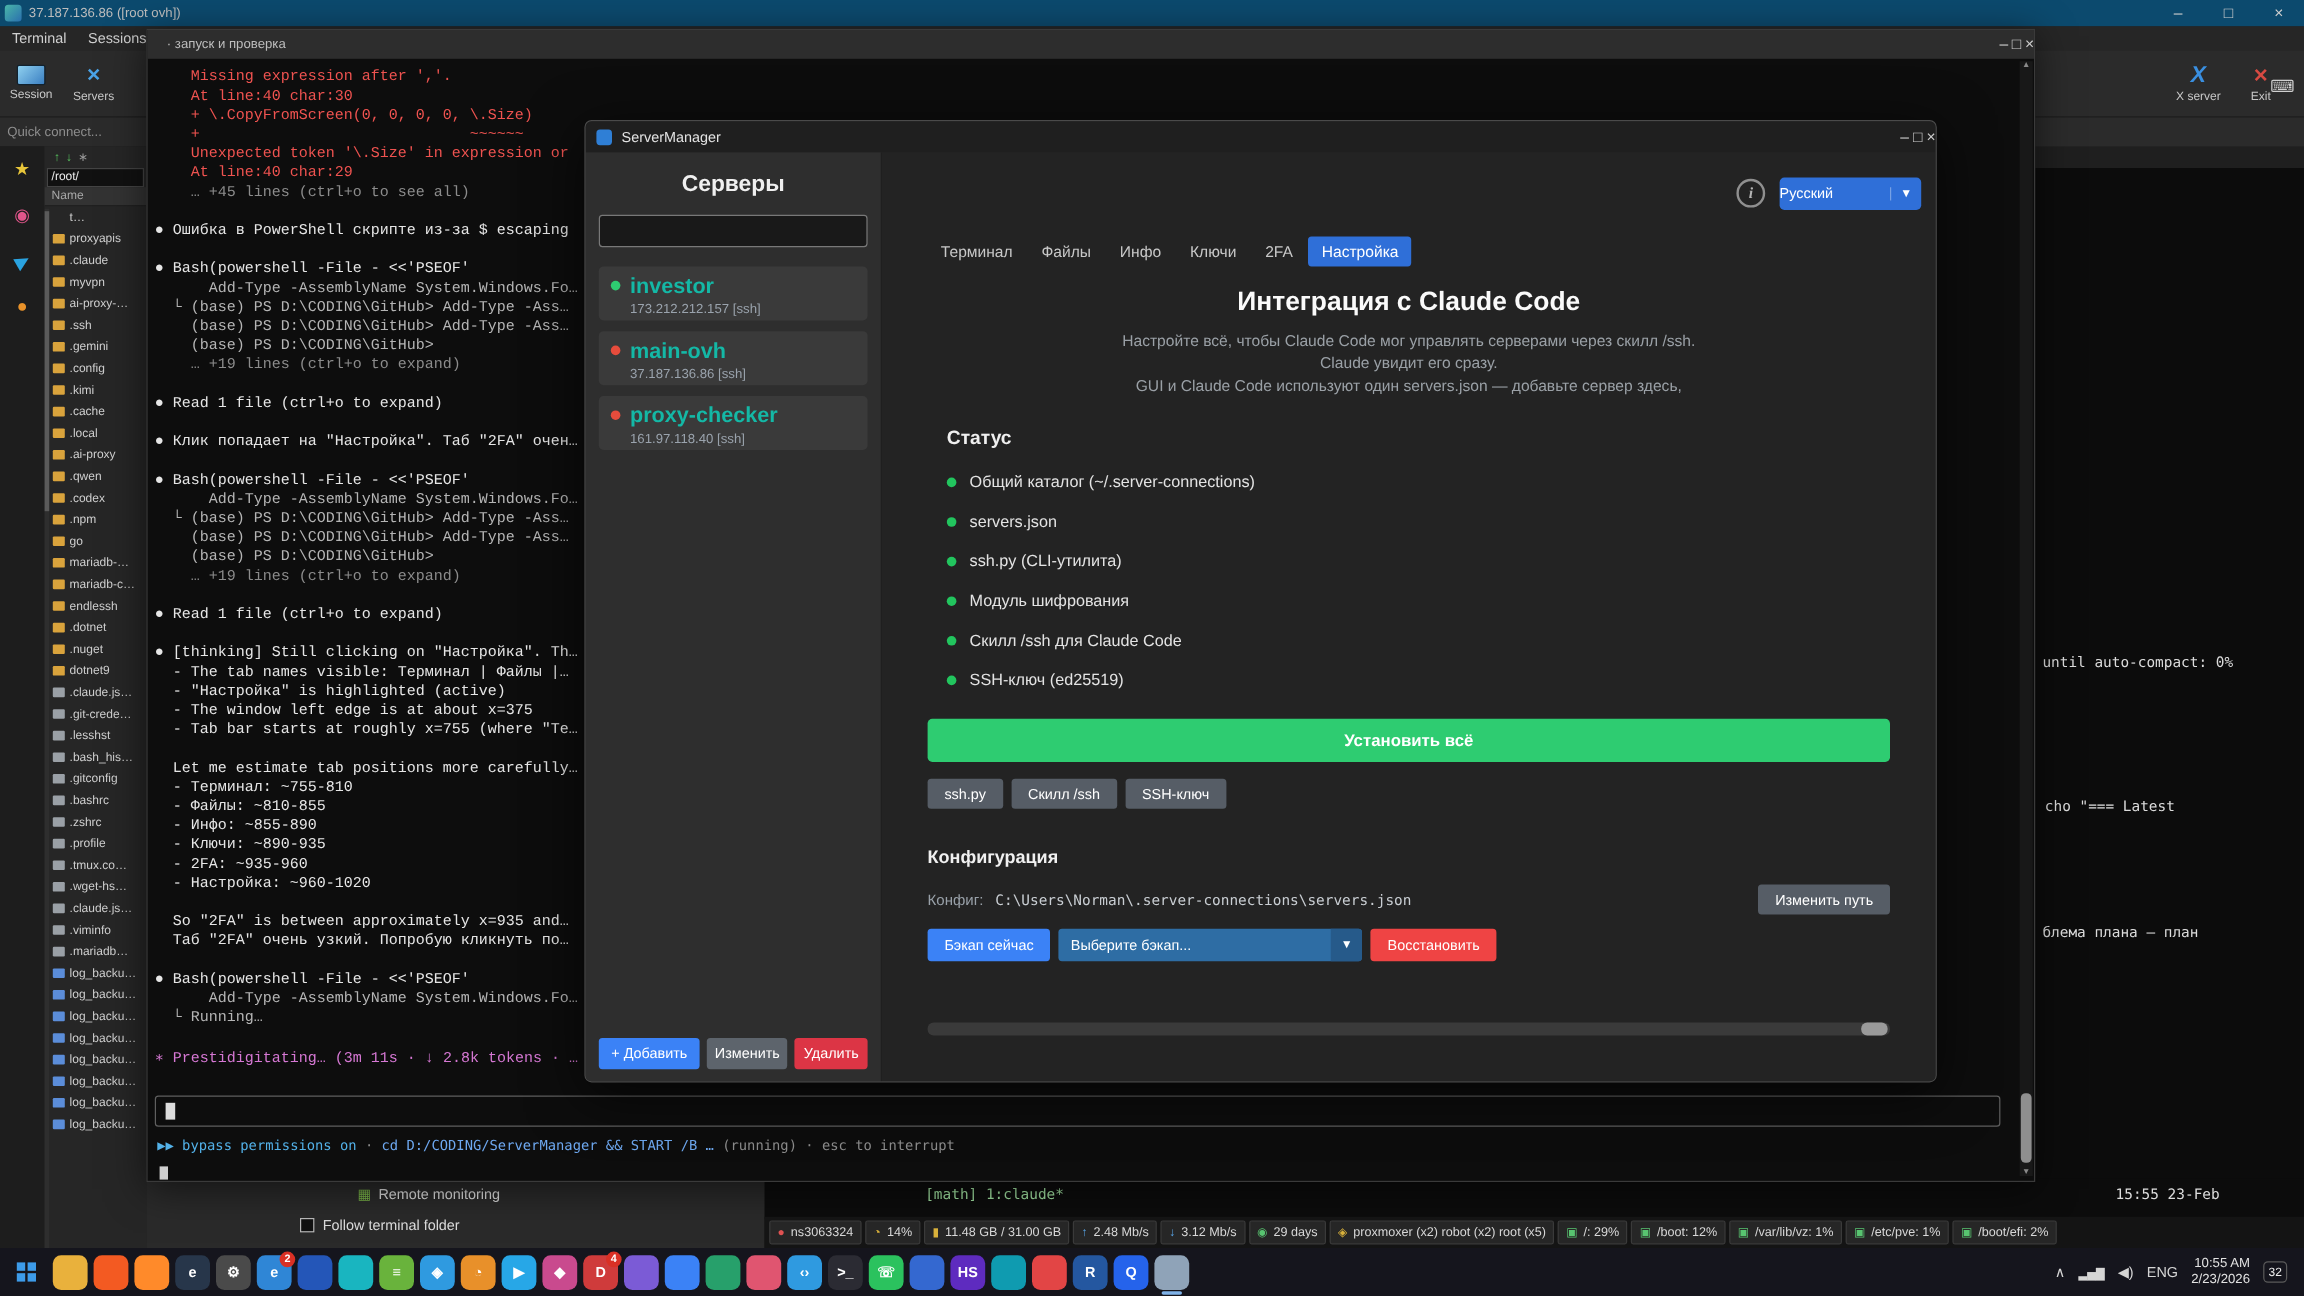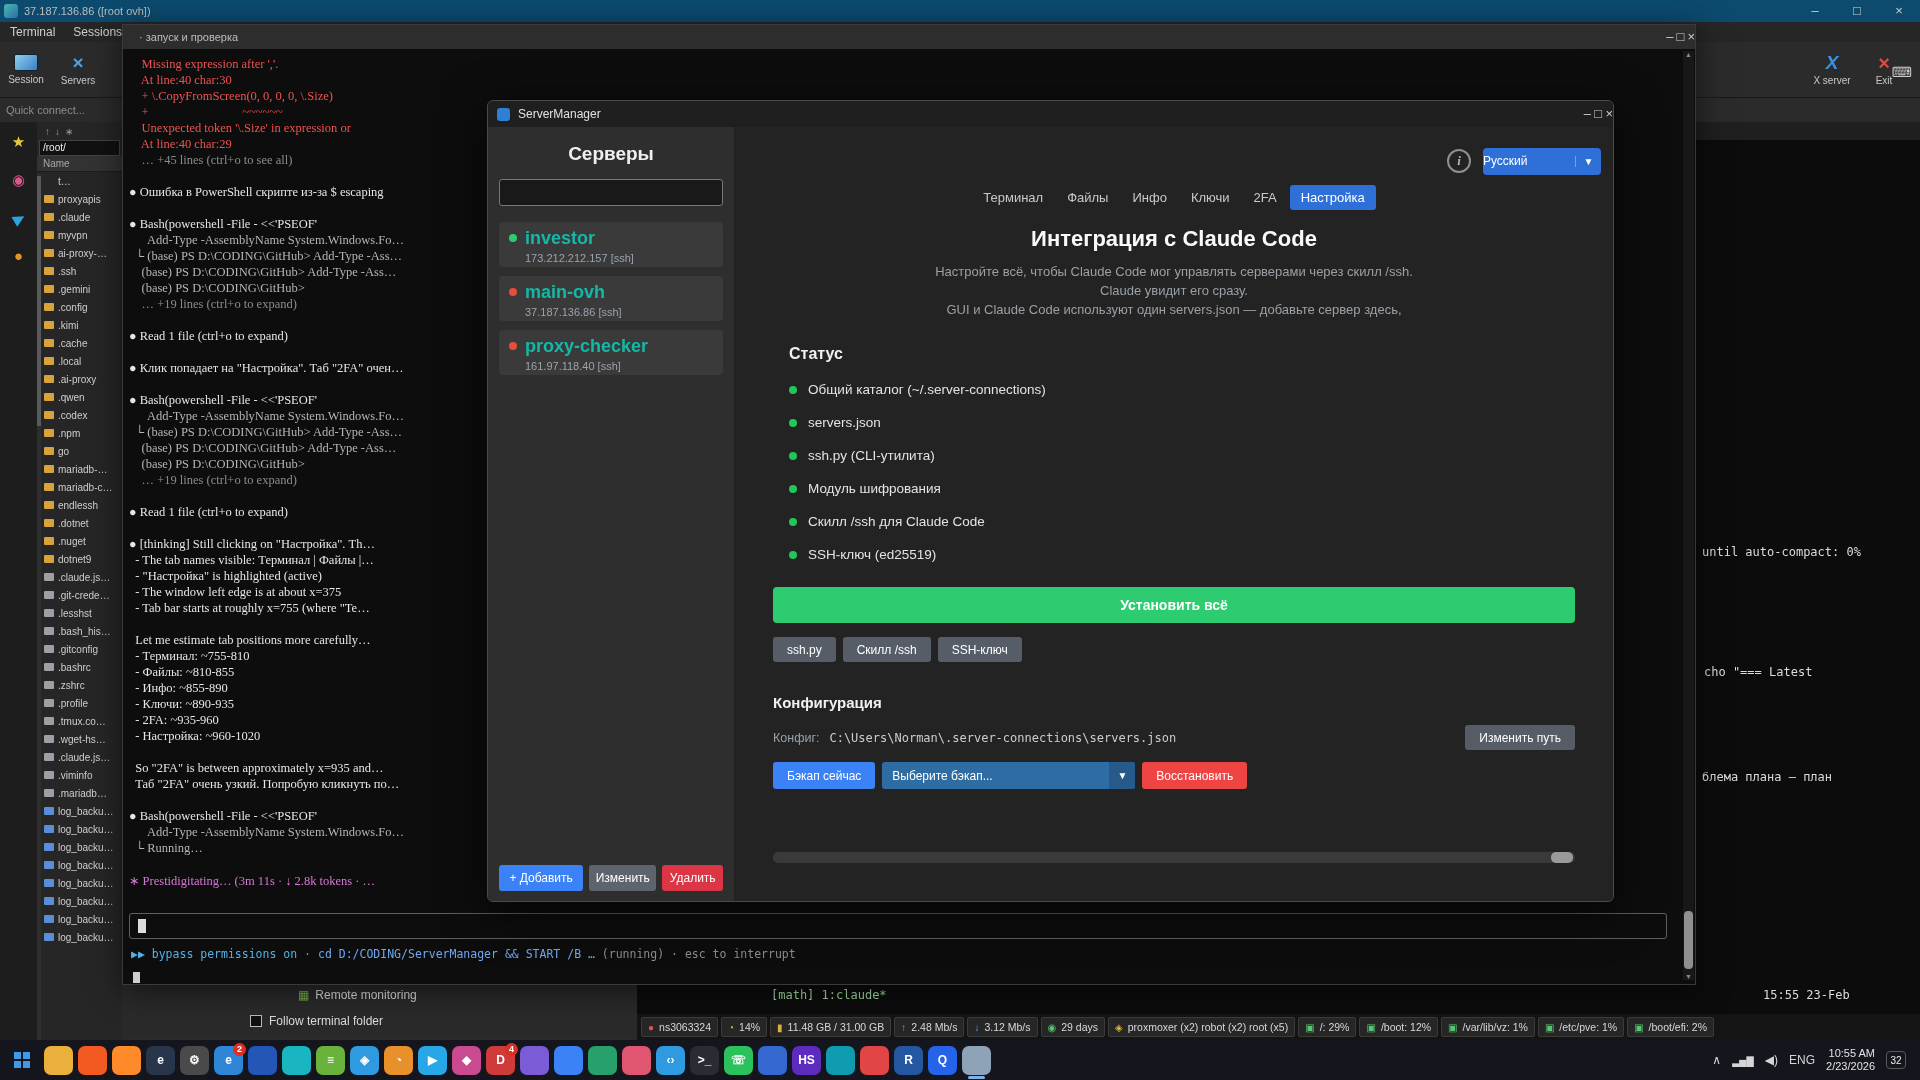--- a/index.html
+++ b/index.html
@@ -52,21 +52,21 @@
   .fp-row1{position:absolute;left:176px;top:6px;font-size:12px;color:#ddd;display:flex;align-items:center;gap:6px}
   .fp-grid{color:#7ab648;font-size:12px}
   .fp-row2{position:absolute;left:128px;top:32px;font-size:12px;color:#ddd;display:flex;align-items:center;gap:7px}
   .fp-check{width:12px;height:12px;border:1px solid #bbb;background:#111;display:inline-block}
 
   
   .term-window{position:absolute;left:122px;top:24px;width:1574px;height:961px;background:#0d0d0d;border:1px solid #3a3a3a;z-index:3;box-shadow:0 6px 30px rgba(0,0,0,.55)}
   .term-titlebar{height:24px;background:#2d2d2d;display:flex;align-items:center;padding-left:16px;font-size:11px;color:#bdbdbd}
   .term-titlebar .win-controls span{line-height:24px}
   .term-content{position:absolute;left:6px;top:24px;right:14px;bottom:0;overflow:hidden;padding-top:8px}
-  .tl{height:16px;font-size:12.5px;white-space:pre;font-family:Liberation Serif, serif}
+  .tl{height:16px;font-size:12.5px;white-space:pre;font-family:Liberation Mono, monospace}
   .tl.red{color:#ef5350}.tl.white{color:#e6e6e6}.tl.gray{color:#b5b5b5}.tl.dim{color:#8c8c8c}.tl.pink{color:#d678d4}
   .term-input{position:absolute;left:6px;top:888px;right:28px;height:26px;border:1px solid #5f5f5f;border-radius:3px}
   .term-cursor{position:absolute;left:8px;top:5px;width:8px;height:14px;background:#dcdcdc}
   .term-bypass{position:absolute;left:8px;top:922px;font-size:11.5px;white-space:nowrap}
   .term-bypass .cyan{color:#53b1e8}.term-bypass .blue{color:#6ea8f0}.term-bypass .dimt{color:#8c8c8c}
   .term-sq{position:absolute;left:10px;top:947px;width:7px;height:11px;background:#cfcfcf}
   .term-vscroll{position:absolute;right:1px;top:26px;width:11px;bottom:4px;background:#181818}
   .term-vscroll .arr{position:absolute;left:0;width:11px;text-align:center;font-size:7px;color:#8a8a8a}
   .term-vscroll .arr.up{top:0}.term-vscroll .arr.dn{bottom:0}
   .term-vscroll .thumb{position:absolute;left:1px;width:9px;height:58px;top:860px;background:#8f8f8f;border-radius:4px}
@@ -91,21 +91,21 @@
   .b-add{background:#3b82f6;flex:1.25;height:26px}
   .b-edit{background:#5d646c;flex:1;height:26px}
   .b-del{background:#dc3545;flex:0.9;height:26px}
 
   .sm-content{flex:1;display:flex;flex-direction:column;padding:0 38px;background:#232323;min-height:0}
   .sm-toprow{margin-top:20px;margin-right:-26px;height:28px;display:flex;justify-content:flex-end;align-items:center;gap:12px}
   .info-circle{width:24px;height:24px;border:2px solid #8f8f8f;border-radius:50%;color:#b5b5b5;font-size:13px;font-weight:bold;display:flex;align-items:center;justify-content:center;font-family:"Liberation Serif",serif;font-style:italic}
   .lang-select{width:118px;height:27px;background:#2f6fd8;border-radius:4px;display:flex;align-items:center;color:#fff;font-size:12px}
   .lang-select .lbl{flex:1}
   .lang-select .chev{width:26px;text-align:center;border-left:1px solid rgba(255,255,255,.35);font-size:10px}
-  .sm-tabs{margin-top:10px;display:flex;justify-content:center;gap:2px}
+  .sm-tabs{margin-top:22px;display:flex;gap:2px}
   .sm-tab{padding:5px 11px;font-size:13px;color:#c8c8c8;border-radius:3px}
   .sm-tab.active{background:#2f6fd8;color:#fff}
   .sm-h1{margin-top:16px;text-align:center;font-size:22px;font-weight:bold;color:#fafafa}
   .sm-desc{margin-top:10px;text-align:center}
   .sm-desc div{font-size:13px;color:#9aa0a6;line-height:19px}
   .sm-status-h{margin-top:26px;margin-left:16px;font-size:16px;font-weight:bold;color:#f0f0f0}
   .sm-status{margin-top:10px;margin-left:16px}
   .st-row{height:33px;display:flex;align-items:center;gap:11px}
   .st-dot{width:8px;height:8px;border-radius:50%;background:#22c55e}
   .st-txt{font-size:13.5px;color:#e3e3e3}

